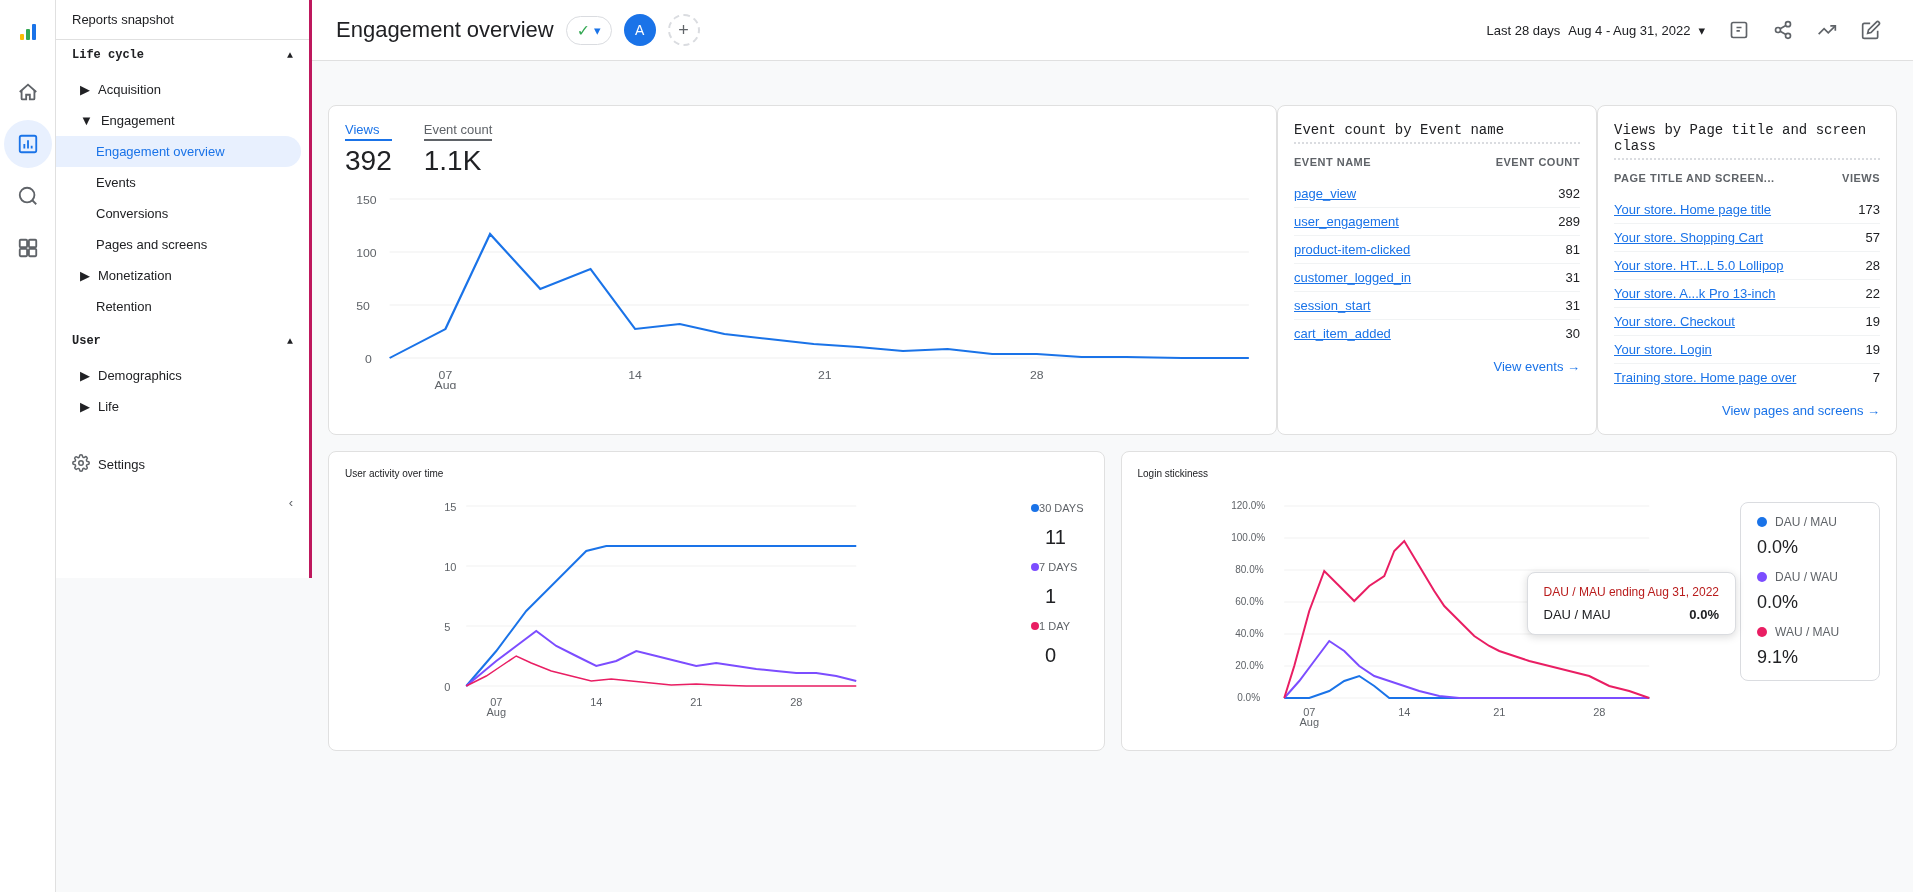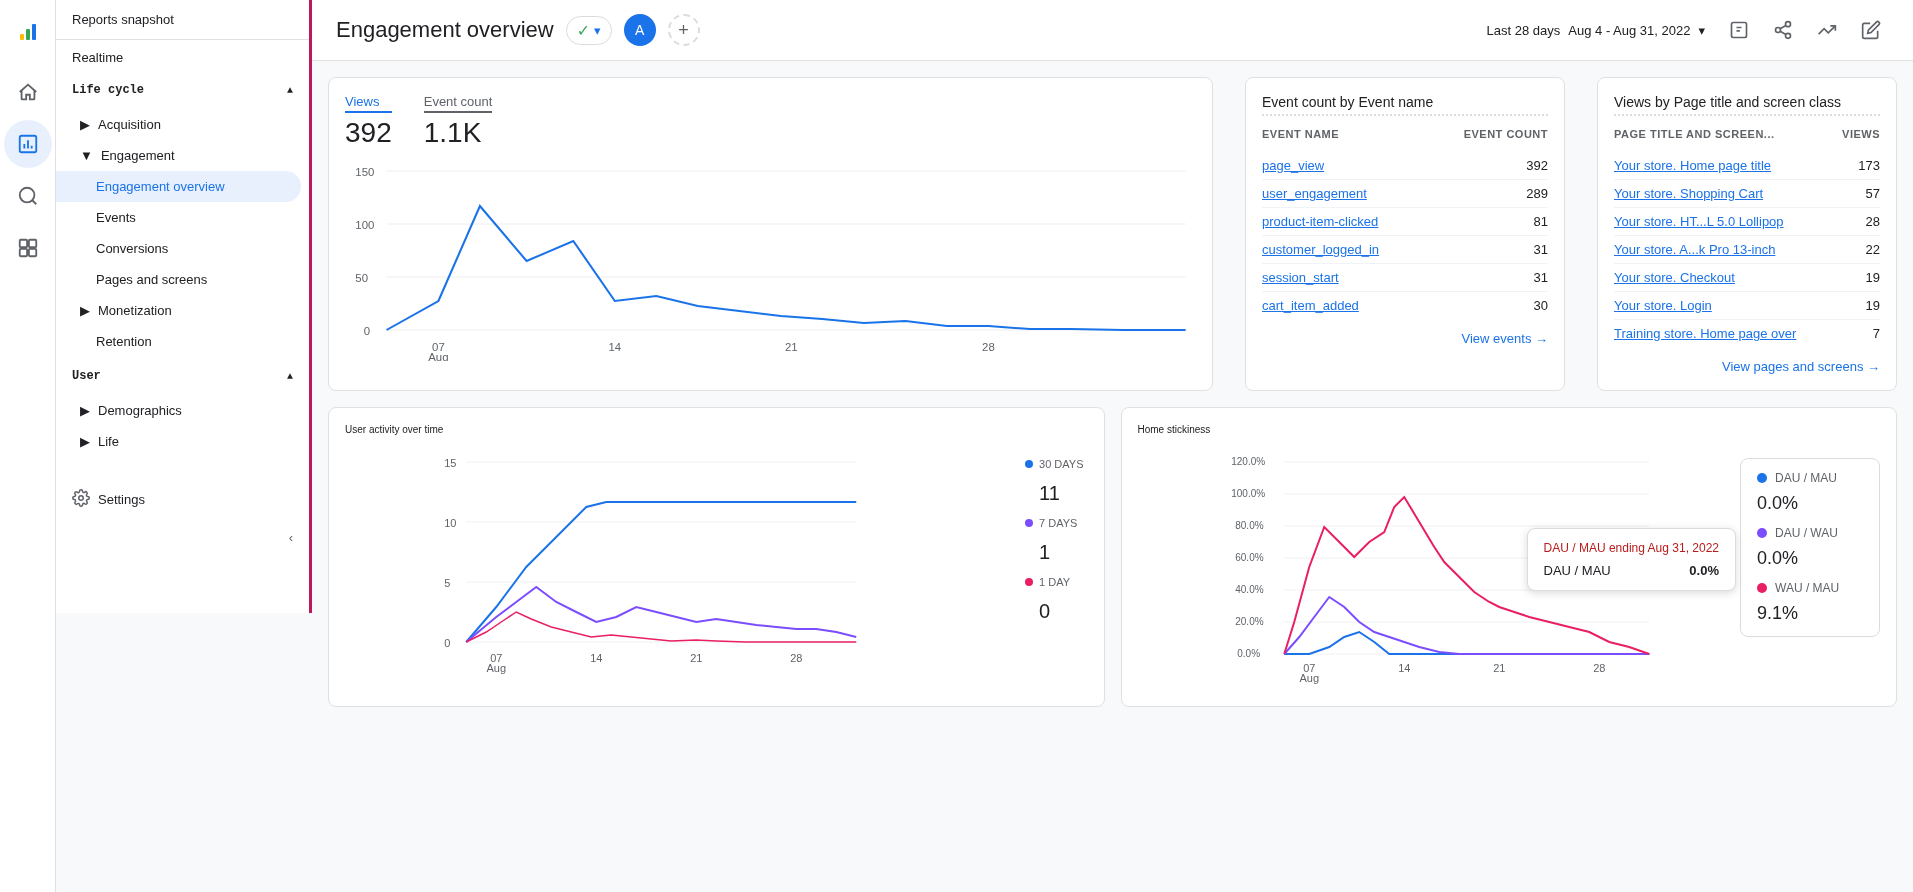--- a/index.html
+++ b/index.html
@@ -199,21 +199,22 @@
       overflow-y: auto;
       padding: 16px;
       display: flex;
       flex-direction: column;
       gap: 16px;
     }
 
     
     .cards-row {
       display: flex;
-      gap: 32px;
+      gap: 0;
+      margin-top: 28px;
     }
 
     .card {
       background: #fff;
       border: 1px solid #e0e0e0;
       border-radius: 8px;
       padding: 16px;
       overflow: hidden;
     }
 
@@ -241,20 +242,21 @@
 
     
     .event-card { width: 320px; }
     .card-title {
       font-size: 14px;
       font-weight: 500;
       color: #202124;
       margin-bottom: 12px;
       border-bottom: 2px dotted #dadce0;
       padding-bottom: 4px;
+      font-family: Liberation Mono, monospace;
     }
     .table-header {
       display: flex;
       justify-content: space-between;
       font-size: 11px;
       font-weight: 600;
       color: #5f6368;
       text-transform: uppercase;
       letter-spacing: 0.5px;
       margin-bottom: 8px;
@@ -345,21 +347,21 @@
     
     .activity-legend {
       position: absolute;
       right: 20px;
       top: 50px;
       font-size: 12px;
     }
     .act-legend-item {
       display: flex;
       align-items: center;
-      gap: 6px;
+      gap: 0;
       margin-bottom: 12px;
     }
     .act-legend-dot { width: 8px; height: 8px; border-radius: 50%; }
     .act-legend-value { font-size: 20px; font-weight: 400; }
 
     .y-axis-label {
       font-size: 11px;
       fill: #5f6368;
     }
 
@@ -400,21 +402,20 @@
         <rect x="13" y="3" width="8" height="8" rx="1"></rect>
         <rect x="3" y="13" width="8" height="8" rx="1"></rect>
         <rect x="13" y="13" width="8" height="8" rx="1"></rect>
       </svg>
   </div>
 </div>
 
 <div class="sidebar-relative">
   <div class="sidebar">
     <div class="sidebar-header">Reports snapshot</div>
-    <div class="sidebar-item-realtime">Realtime</div>
 
     <div class="sidebar-section-header">
       <span>Life cycle</span>
       <span class="chevron">▲</span>
     </div>
 
     <div class="sidebar-group">
       <div class="sidebar-nav-item">
         <span>▶</span>
         <span>Acquisition</span>
@@ -683,21 +684,21 @@
           <div class="act-legend-value" style="color:#202124;margin-bottom:12px;padding-left:14px">1</div>
           <div class="act-legend-item">
             <span class="act-legend-dot" style="background:#e91e63"></span>
             <span style="font-size:11px;color:#5f6368">1 DAY</span>
           </div>
           <div class="act-legend-value" style="color:#202124;padding-left:14px">0</div>
         </div>
       </div>
 
       <div class="card stickiness-card">
-        <div class="chart-subtitle">Home stickiness</div>
+        <div class="chart-subtitle">Login stickiness</div>
         <svg width="100%" height="240" viewBox="0 0 560 240">
 
           <text x="2" y="18" font-size="10" fill="#5f6368">120.0%</text>
           <text x="2" y="50" font-size="10" fill="#5f6368">100.0%</text>
           <text x="6" y="82" font-size="10" fill="#5f6368">80.0%</text>
           <text x="6" y="114" font-size="10" fill="#5f6368">60.0%</text>
           <text x="6" y="146" font-size="10" fill="#5f6368">40.0%</text>
           <text x="6" y="178" font-size="10" fill="#5f6368">20.0%</text>
           <text x="8" y="210" font-size="10" fill="#5f6368">0.0%</text>
 

